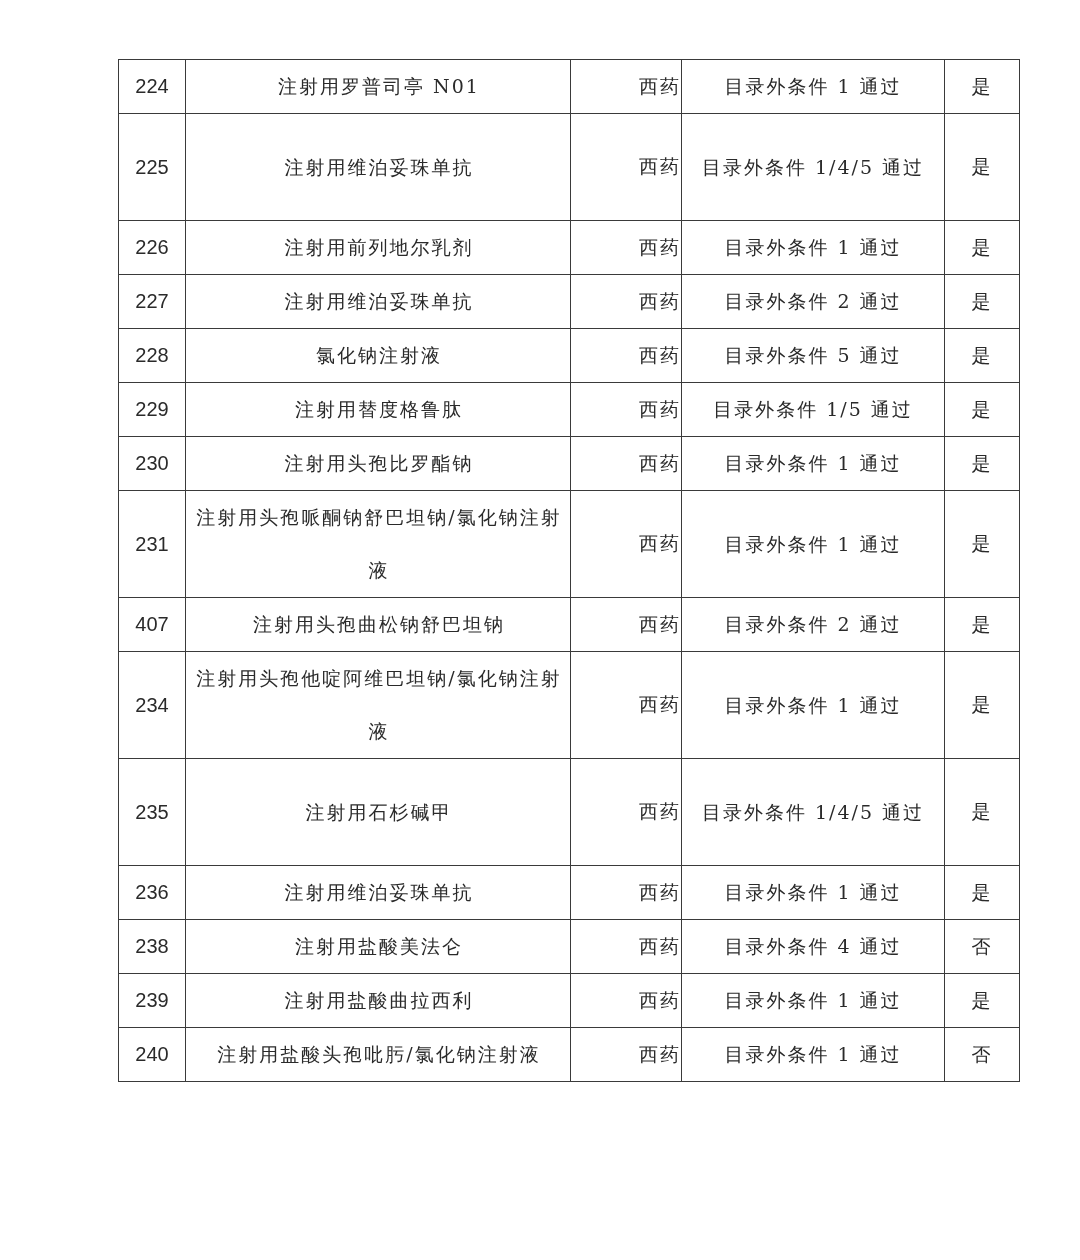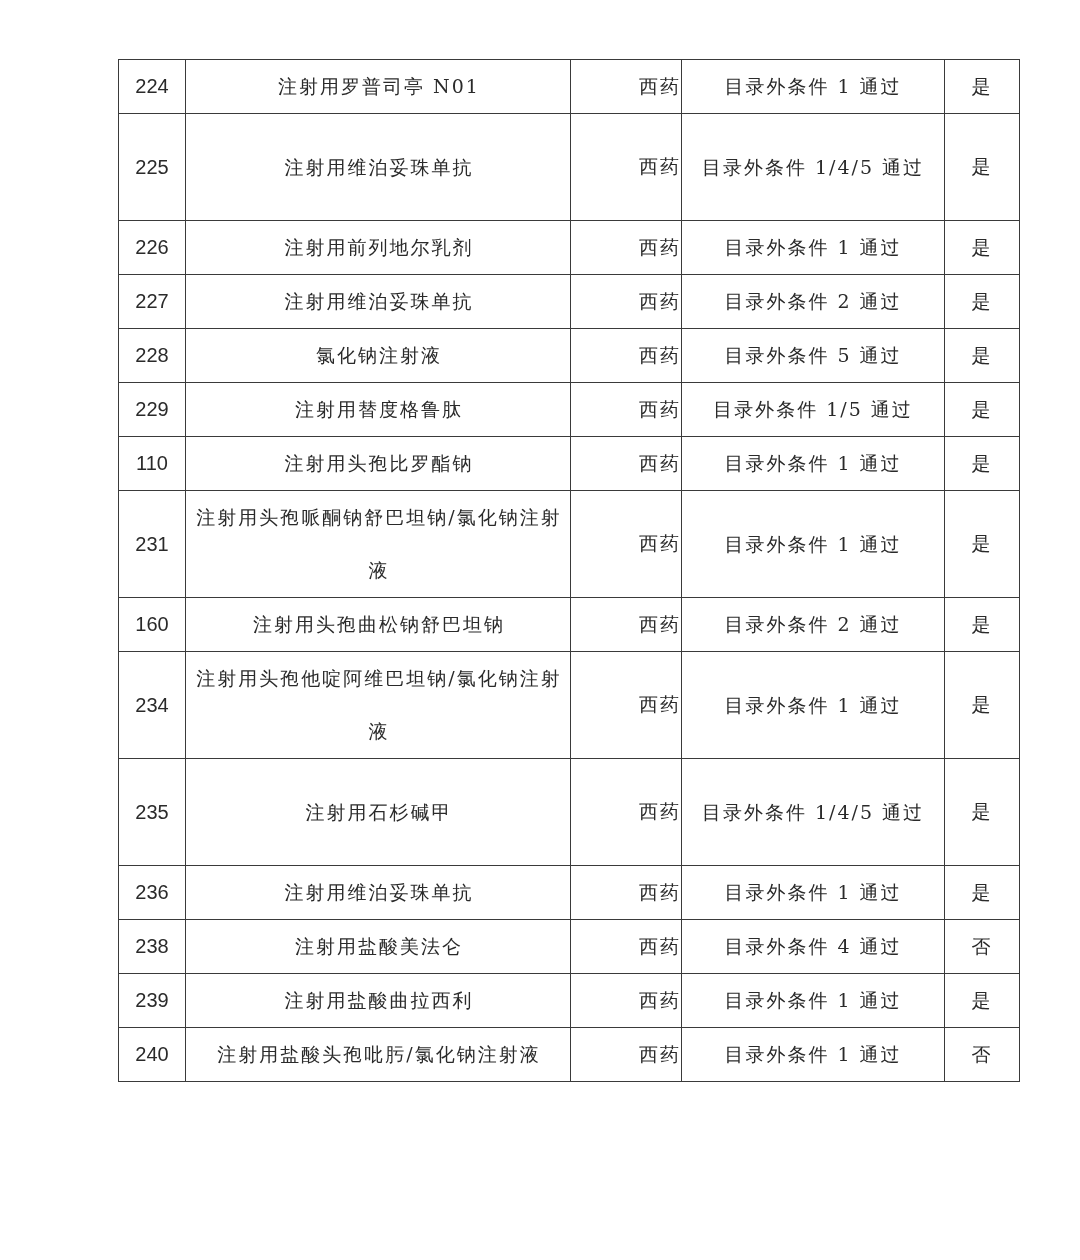--- a/index.html
+++ b/index.html
@@ -57,35 +57,35 @@
         <td class="flag">是</td>
       </tr>
       <tr class="single">
         <td class="num">229</td>
         <td class="name">注射用替度格鲁肽</td>
         <td class="type">西药</td>
         <td class="cond">目录外条件 1/5 通过</td>
         <td class="flag">是</td>
       </tr>
       <tr class="single">
-        <td class="num">110</td>
+        <td class="num">230</td>
         <td class="name">注射用头孢比罗酯钠</td>
         <td class="type">西药</td>
         <td class="cond">目录外条件 1 通过</td>
         <td class="flag">是</td>
       </tr>
       <tr class="double">
         <td class="num">231</td>
         <td class="name">注射用头孢哌酮钠舒巴坦钠/氯化钠注射液</td>
         <td class="type">西药</td>
         <td class="cond">目录外条件 1 通过</td>
         <td class="flag">是</td>
       </tr>
       <tr class="single">
-        <td class="num">160</td>
+        <td class="num">407</td>
         <td class="name">注射用头孢曲松钠舒巴坦钠</td>
         <td class="type">西药</td>
         <td class="cond">目录外条件 2 通过</td>
         <td class="flag">是</td>
       </tr>
       <tr class="double">
         <td class="num">234</td>
         <td class="name">注射用头孢他啶阿维巴坦钠/氯化钠注射液</td>
         <td class="type">西药</td>
         <td class="cond">目录外条件 1 通过</td>

